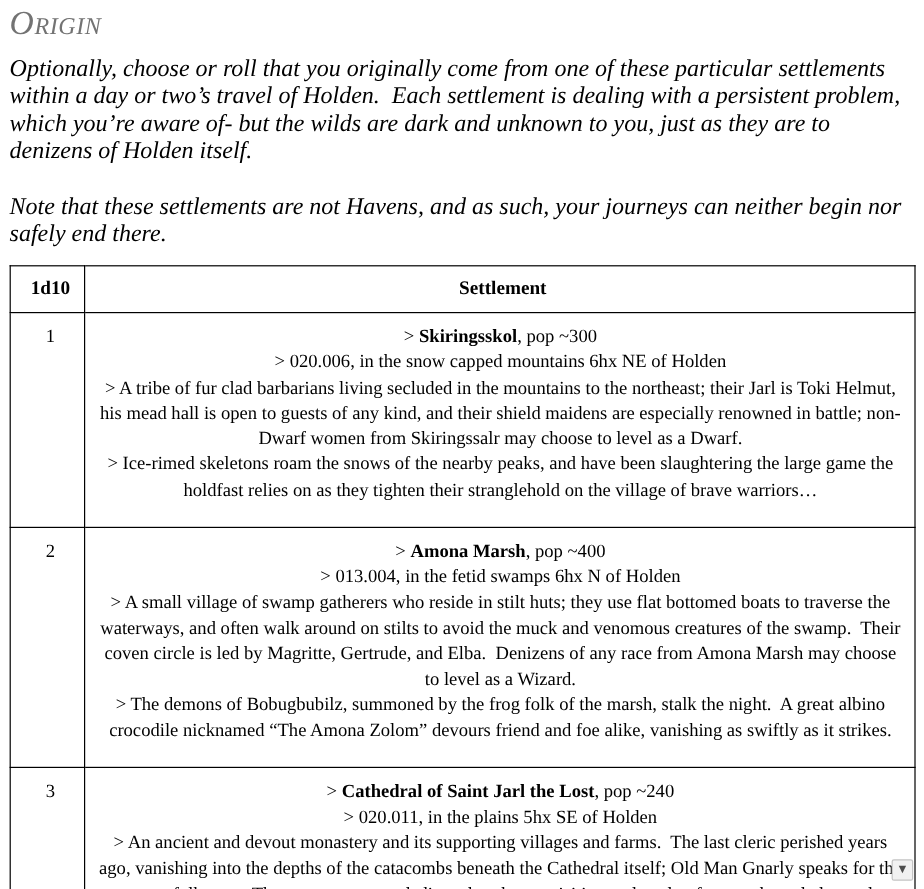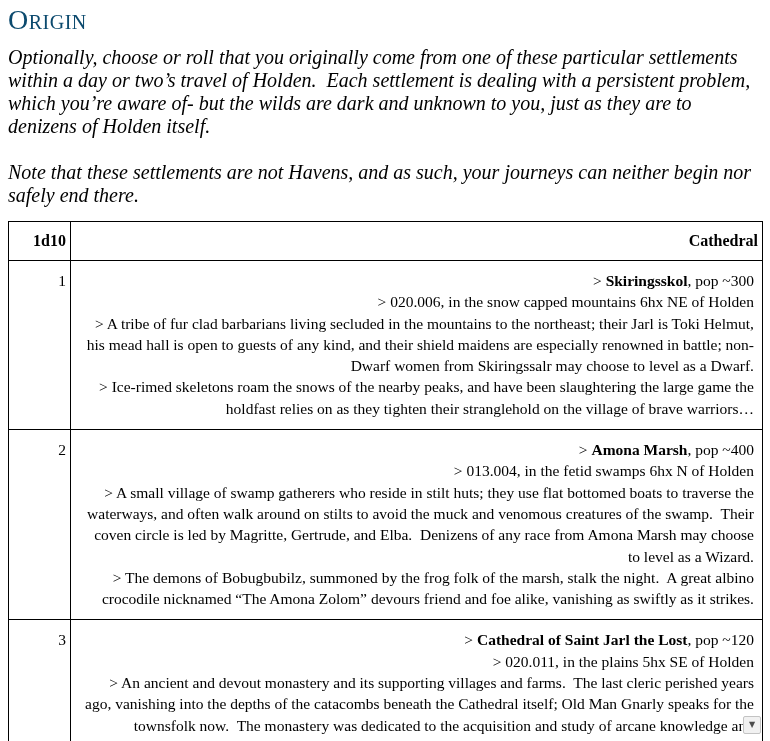--- a/index.html
+++ b/index.html
@@ -16,22 +16,23 @@
   .page {
     padding: 4px 8px 0 8px;
   }
   h1.doc-heading {
     margin: 2px 0 12px 0;
     font-family: "Liberation Serif", serif;
     font-variant: small-caps;
     font-weight: normal;
     font-size: 28px;
     line-height: 1.0;
-    color: #0c4a6e;
+    color: #737373;
     letter-spacing: 0.5px;
+    font-style: italic;
   }
   p.lead {
     margin: 0;
     font-style: italic;
     font-size: 20px;
     line-height: 23px;
     white-space: pre-wrap;
     max-width: 756px;
   }
   p.lead.note {
@@ -41,37 +42,37 @@
   table.settlements {
     border-collapse: collapse;
     table-layout: fixed;
     width: 754px;
     margin-top: 14px;
   }
   table.settlements th,
   table.settlements td {
     border: 1.4px solid #000000;
     vertical-align: top;
-    text-align: right;
+    text-align: center;
   }
   col.roll-col   { width: 62px; }
   col.name-col   { width: 692px; }
   th.hdr {
     font-size: 16px;
     font-weight: bold;
     padding: 9px 4px 9px 9px;
     line-height: 20px;
   }
   td.roll-cell {
     font-size: 15.5px;
     padding: 9px 4px 8px 9px;
     line-height: 21px;
   }
   td.settlement-cell {
-    padding: 9px 8px 10px 9px;
+    padding: 9px 8px 20px 9px;
   }
   p.bullet {
     margin: 0;
     font-size: 15.5px;
     line-height: 21.3px;
     white-space: pre-wrap;
   }
   p.bullet strong { font-weight: bold; }
   .scroll-down {
     position: absolute;
@@ -106,21 +107,21 @@
   <p class="lead note">Note that these settlements are not Havens, and as such, your journeys can neither begin nor safely end there.</p>
 
   <table class="settlements">
     <colgroup>
         <col class="roll-col">
         <col class="name-col">
       </colgroup>
     <thead>
       <tr>
         <th class="hdr">1d10</th>
-        <th class="hdr">Cathedral</th>
+        <th class="hdr">Settlement</th>
       </tr>
     </thead>
     <tbody>
 
       <tr>
         <td class="roll-cell">1</td>
         <td class="settlement-cell">
           <p class="bullet"><span>&gt; </span><strong>Skiringsskol</strong><span>, pop ~300</span></p>
           <p class="bullet">&gt; 020.006, in the snow capped mountains 6hx NE of Holden</p>
           <p class="bullet">&gt; A tribe of fur clad barbarians living secluded in the mountains to the northeast; their Jarl is Toki Helmut, his mead hall is open to guests of any kind, and their shield maidens are especially renowned in battle; non-Dwarf women from Skiringssalr may choose to level as a Dwarf.</p>
@@ -134,21 +135,21 @@
           <p class="bullet"><span>&gt; </span><strong>Amona Marsh</strong><span>, pop ~400</span></p>
           <p class="bullet">&gt; 013.004, in the fetid swamps 6hx N of Holden</p>
           <p class="bullet">&gt; A small village of swamp gatherers who reside in stilt huts; they use flat bottomed boats to traverse the waterways, and often walk around on stilts to avoid the muck and venomous creatures of the swamp.  Their coven circle is led by Magritte, Gertrude, and Elba.  Denizens of any race from Amona Marsh may choose to level as a Wizard.</p>
           <p class="bullet">&gt; The demons of Bobugbubilz, summoned by the frog folk of the marsh, stalk the night.  A great albino crocodile nicknamed “The Amona Zolom” devours friend and foe alike, vanishing as swiftly as it strikes.</p>
         </td>
       </tr>
 
       <tr>
         <td class="roll-cell">3</td>
         <td class="settlement-cell">
-          <p class="bullet"><span>&gt; </span><strong>Cathedral of Saint Jarl the Lost</strong><span>, pop ~120</span></p>
+          <p class="bullet"><span>&gt; </span><strong>Cathedral of Saint Jarl the Lost</strong><span>, pop ~240</span></p>
           <p class="bullet">&gt; 020.011, in the plains 5hx SE of Holden</p>
           <p class="bullet">&gt; An ancient and devout monastery and its supporting villages and farms.  The last cleric perished years ago, vanishing into the depths of the catacombs beneath the Cathedral itself; Old Man Gnarly speaks for the townsfolk now.  The monastery was dedicated to the acquisition and study of arcane knowledge and artifacts, and used to receive many a strange visitor on occasion.  Denizens of the Cathedral of Saint Umber the Lost may choose to level as an Elf, regardless of their race.</p>
           <p class="bullet">&gt; Strange screams have recently been heard echoing from the depths below the cathedral, and fires of unknown origin have broken out near the town of late…</p>
         </td>
       </tr>
 
     </tbody>
   </table>
 </div>
 

